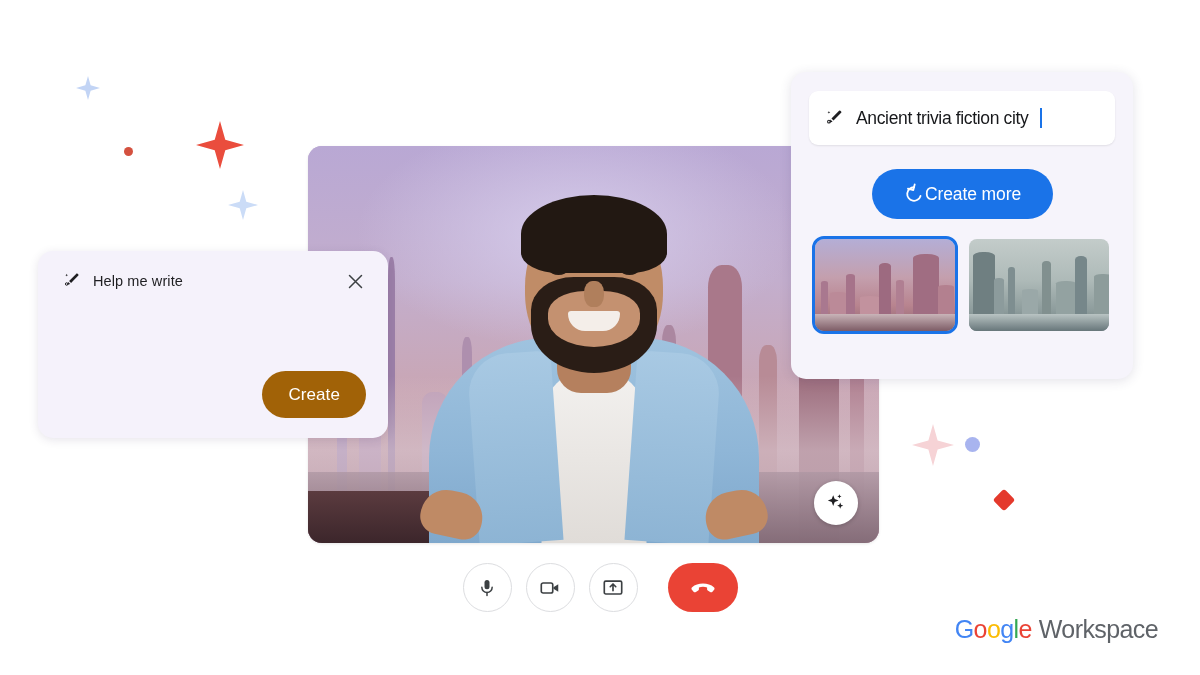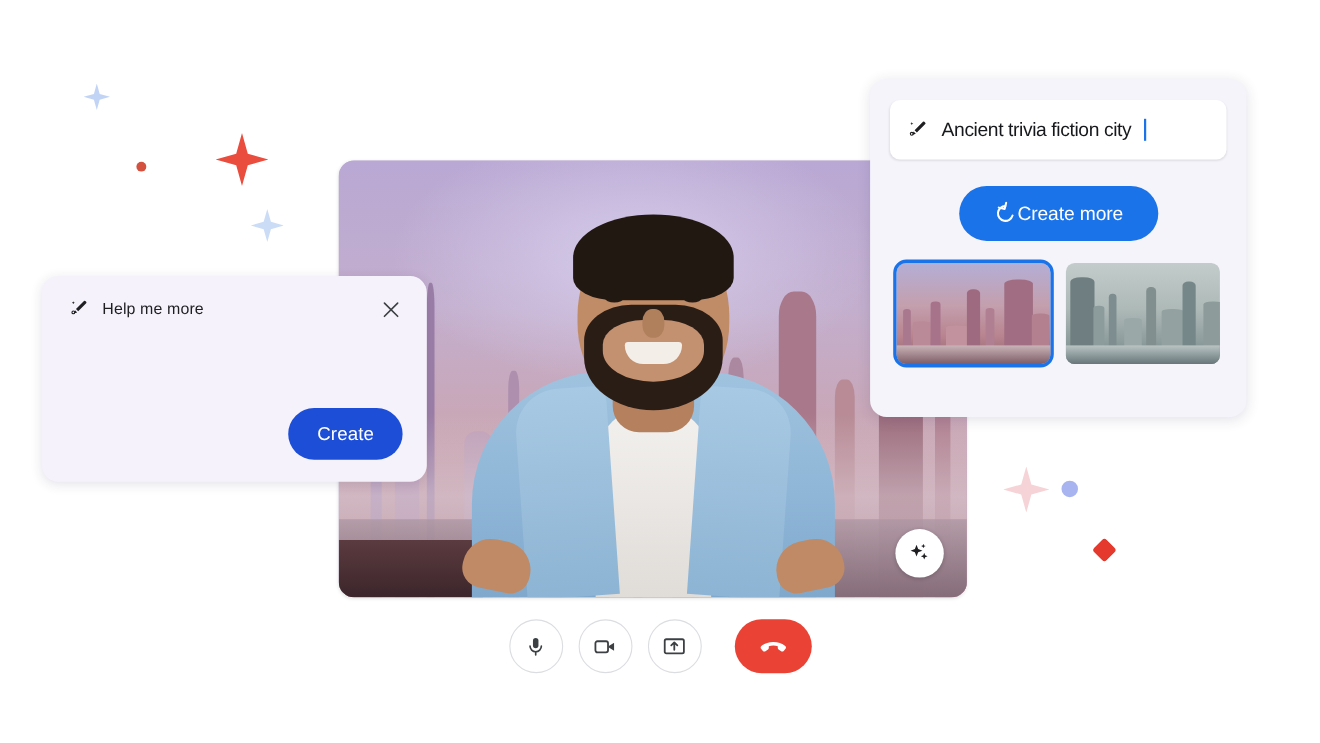--- a/index.html
+++ b/index.html
@@ -99,21 +99,21 @@
     padding:19px 22px 18px 24px;
   }
   .hmw-head { display:flex; align-items:center; gap:11px; }
   .hmw-title { font-size:14.5px; color:#1f1f22; font-weight:500; letter-spacing:.1px; }
   .hmw-close { margin-left:auto; width:22px; height:22px;
     display:flex; align-items:center; justify-content:center; cursor:pointer; }
   .hmw-body { margin-top:15px; font-size:17px; line-height:1.36;
     color:#1f1f22; letter-spacing:-.1px; max-width:285px; }
   .btn-create {
     position:absolute; right:22px; bottom:20px;
-    background:#1d4ed8; color:#fff; border:none;
+    background:#a16207; color:#fff; border:none;
     font-family:inherit; font-size:17px;
     padding:0 26px; height:47px; border-radius:24px; cursor:pointer;
     letter-spacing:.1px;
   }
 
   
   .gen-panel {
     position:absolute; left:791px; top:72px; width:342px; height:307px;
     background:#f6f4fb; border-radius:15px;
     box-shadow:0 2px 12px rgba(60,50,90,.14);
@@ -225,21 +225,21 @@
   </div>
 
   <div class="hmw-card">
     <div class="hmw-head">
       <svg width="20" height="20" viewBox="0 0 24 24">
         <path d="M19.6 4.1l-.95-.95a1 1 0 0 0-1.42 0L8.5 11.9l2.37 2.37 8.73-8.74a1 1 0 0 0 0-1.43z" fill="#1f1f22"></path>
         <path d="M7.4 13.2l-1.3 3.7 3.7-1.3z" fill="#1f1f22"></path>
         <circle cx="5.6" cy="15.6" r="1.5" fill="none" stroke="#1f1f22" stroke-width="1.2"></circle>
         <path d="M5.6 3.4l.45 1.2 1.2.45-1.2.45-.45 1.2-.45-1.2-1.2-.45 1.2-.45z" fill="#1f1f22"></path>
       </svg>
-      <span class="hmw-title">Help me more</span>
+      <span class="hmw-title">Help me write</span>
       <span class="hmw-close">
         <svg width="15" height="15" viewBox="0 0 16 16">
           <path d="M1.6 1.6L14.4 14.4M14.4 1.6L1.6 14.4" stroke="#3c4043" stroke-width="1.6" stroke-linecap="round"></path>
         </svg>
       </span>
     </div>
     <button class="btn-create">Create</button>
   </div>
 
   <div class="gen-panel">
@@ -308,14 +308,17 @@
         <path d="M12 15V8.6M12 7.6l-3 3M12 7.6l3 3" stroke="#3c4043" stroke-width="1.8" stroke-linecap="round" stroke-linejoin="round"></path>
       </svg>
     </button>
     <button class="tb-hangup">
       <svg width="28" height="28" viewBox="0 0 24 24">
         <path d="M12 8.2c-3.6 0-7 1.2-9.3 3.1-.7.6-.8 1.6-.2 2.3l1.4 1.6c.5.6 1.4.7 2 .3l2-1.3c.4-.3.6-.7.6-1.2v-1.5c2.2-.7 4.8-.7 7 0v1.5c0 .5.2.9.6 1.2l2 1.3c.6.4 1.5.3 2-.3l1.4-1.6c.6-.7.5-1.7-.2-2.3C19 9.4 15.6 8.2 12 8.2z" fill="#ffffff"></path>
       </svg>
     </button>
   </div>
 
+  <div class="logo">
+    <span class="g-word"><span style="color: rgb(66, 133, 244);">G</span><span style="color: rgb(234, 67, 53);">o</span><span style="color: rgb(251, 188, 4);">o</span><span style="color: rgb(66, 133, 244);">g</span><span style="color: rgb(52, 168, 83);">l</span><span style="color: rgb(234, 67, 53);">e</span></span><span class="ws">Workspace</span>
+  </div>
 
 </div>
 
 </body></html>

